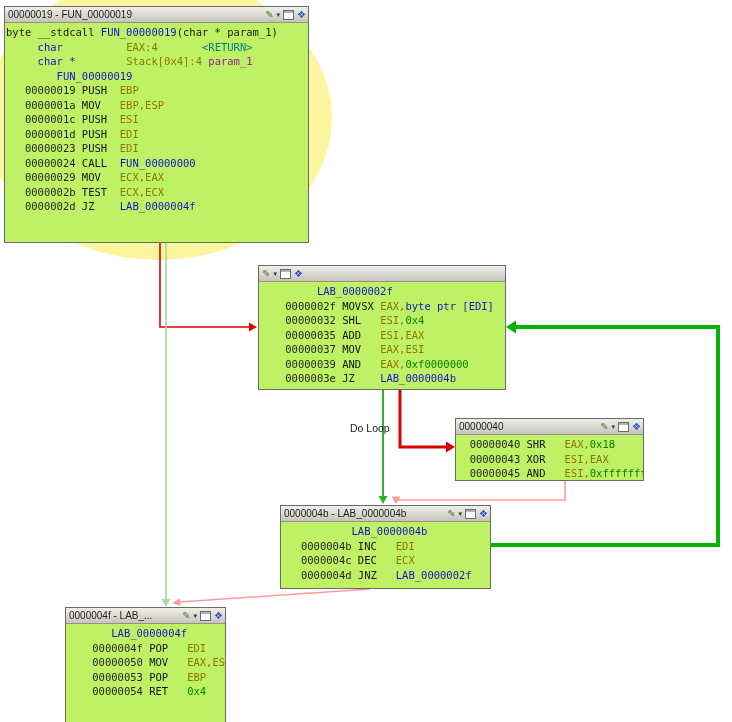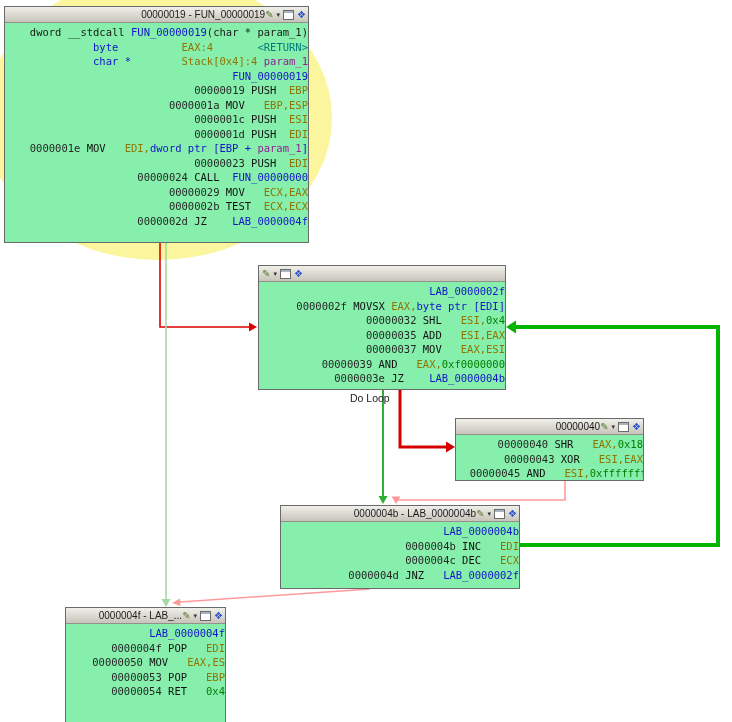--- a/index.html
+++ b/index.html
@@ -1,20 +1,20 @@
 <!DOCTYPE html>
 <html><head>
 <meta charset="utf-8">
 <style>
   html,body{margin:0;padding:0;background:#ffffff;}
   #canvas{position:relative;width:732px;height:722px;background:#ffffff;overflow:hidden;
           font-family:"Liberation Sans",sans-serif;}
   #overlay{position:absolute;left:0;top:0;z-index:1;}
-  .block{position:absolute;z-index:2;border:1px solid #6a6a6a;background:#86efac;
-         box-sizing:border-box;overflow:hidden;text-align:right;}
+  .block{position:absolute;z-index:2;border:1px solid #6a6a6a;background:#bef264;
+         box-sizing:border-box;overflow:hidden;}
   .titlebar{height:16px;background:linear-gradient(#f0efe9,#c7c4bb);
             border-bottom:1px solid #94908a;display:flex;align-items:center;
             padding:0 2px 0 3px;box-sizing:border-box;}
   .titlebar .title{flex:1 1 auto;font:10px "Liberation Sans",sans-serif;color:#1c1c1c;
                    white-space:nowrap;overflow:hidden;}
   .icons{display:flex;align-items:center;gap:3px;flex:0 0 auto;}
   .ic{display:inline-block;line-height:10px;cursor:default;}
   .ic.pencil{font-size:10px;color:#557a2f;}
   .ic.chev{font-size:7px;color:#333;}
   .ic.win{width:9px;height:8px;border:1px solid #6b6b6b;background:#ffffff;
@@ -26,21 +26,21 @@
   .tk-plain{color:#1a1a1a}
   .tk-addr {color:#262626}
   .tk-mnem {color:#111111}
   .tk-reg  {color:#8f7500}
   .tk-const{color:#007d00}
   .tk-lbl  {color:#1414c8}
   .tk-ref  {color:#1414c8}
   .tk-ret  {color:#007d7d}
   .tk-param{color:#941e94}
   .tk-type {color:#1414c8}
-  #edge-label{position:absolute;left:350px;top:392px;z-index:3;
+  #edge-label{position:absolute;left:350px;top:422px;z-index:3;
               font:10.5px "Liberation Sans",sans-serif;color:#222;}
 </style>
 </head>
 <body>
 
 <div id="canvas">
 
   <svg id="overlay" width="732" height="722">
     <ellipse cx="158" cy="118" rx="174" ry="142" fill="#fbf59d"></ellipse>
 
@@ -72,29 +72,28 @@
     <div class="titlebar">
       <span class="title">00000019 - FUN_00000019</span>
       <span class="icons">
         <span class="ic pencil">✎</span>
         <span class="ic chev">▾</span>
         <span class="ic win"></span>
         <span class="ic star">❖</span>
       </span>
     </div>
     <div class="code">
-        <div class="line"><span class="tk-plain">dword __stdcall </span><span class="tk-lbl">FUN_00000019</span><span class="tk-plain">(char * param_1)</span></div>
-        <div class="line"><span class="tk-plain">     </span><span class="tk-type">byte</span><span class="tk-plain">          </span><span class="tk-reg">EAX:4</span><span class="tk-plain">       </span><span class="tk-ret">&lt;RETURN&gt;</span></div>
+        <div class="line"><span class="tk-plain">byte __stdcall </span><span class="tk-lbl">FUN_00000019</span><span class="tk-plain">(char * param_1)</span></div>
+        <div class="line"><span class="tk-plain">     </span><span class="tk-type">char</span><span class="tk-plain">          </span><span class="tk-reg">EAX:4</span><span class="tk-plain">       </span><span class="tk-ret">&lt;RETURN&gt;</span></div>
         <div class="line"><span class="tk-plain">     </span><span class="tk-type">char *</span><span class="tk-plain">        </span><span class="tk-reg">Stack[0x4]:4</span><span class="tk-plain"> </span><span class="tk-param">param_1</span></div>
         <div class="line"><span class="tk-plain">        </span><span class="tk-lbl">FUN_00000019</span></div>
         <div class="line"><span class="tk-addr">   00000019 </span><span class="tk-mnem">PUSH  </span><span class="tk-reg">EBP</span></div>
         <div class="line"><span class="tk-addr">   0000001a </span><span class="tk-mnem">MOV   </span><span class="tk-reg">EBP,ESP</span></div>
         <div class="line"><span class="tk-addr">   0000001c </span><span class="tk-mnem">PUSH  </span><span class="tk-reg">ESI</span></div>
         <div class="line"><span class="tk-addr">   0000001d </span><span class="tk-mnem">PUSH  </span><span class="tk-reg">EDI</span></div>
-        <div class="line"><span class="tk-addr">   0000001e </span><span class="tk-mnem">MOV   </span><span class="tk-reg">EDI,</span><span class="tk-ref">dword ptr </span><span class="tk-ref">[EBP + </span><span class="tk-param">param_1</span><span class="tk-ref">]</span></div>
         <div class="line"><span class="tk-addr">   00000023 </span><span class="tk-mnem">PUSH  </span><span class="tk-reg">EDI</span></div>
         <div class="line"><span class="tk-addr">   00000024 </span><span class="tk-mnem">CALL  </span><span class="tk-lbl">FUN_00000000</span></div>
         <div class="line"><span class="tk-addr">   00000029 </span><span class="tk-mnem">MOV   </span><span class="tk-reg">ECX,EAX</span></div>
         <div class="line"><span class="tk-addr">   0000002b </span><span class="tk-mnem">TEST  </span><span class="tk-reg">ECX,ECX</span></div>
         <div class="line"><span class="tk-addr">   0000002d </span><span class="tk-mnem">JZ    </span><span class="tk-lbl">LAB_0000004f</span></div>
       </div>
   </div>
 
   <div class="block" style="left:258px;top:265px;width:248px;height:125px">
     <div class="titlebar">
@@ -126,21 +125,21 @@
         <span class="ic star">❖</span>
       </span>
     </div>
     <div class="code">
         <div class="line"><span class="tk-addr">  00000040 </span><span class="tk-mnem">SHR   </span><span class="tk-reg">EAX,</span><span class="tk-const">0x18</span></div>
         <div class="line"><span class="tk-addr">  00000043 </span><span class="tk-mnem">XOR   </span><span class="tk-reg">ESI,EAX</span></div>
         <div class="line"><span class="tk-addr">  00000045 </span><span class="tk-mnem">AND   </span><span class="tk-reg">ESI,</span><span class="tk-const">0xffffffff</span></div>
       </div>
   </div>
 
-  <div class="block" style="left:280px;top:505px;width:240px;height:84px">
+  <div class="block" style="left:280px;top:505px;width:211px;height:84px">
     <div class="titlebar">
       <span class="title">0000004b - LAB_0000004b</span>
       <span class="icons">
         <span class="ic pencil">✎</span>
         <span class="ic chev">▾</span>
         <span class="ic win"></span>
         <span class="ic star">❖</span>
       </span>
     </div>
     <div class="code">

